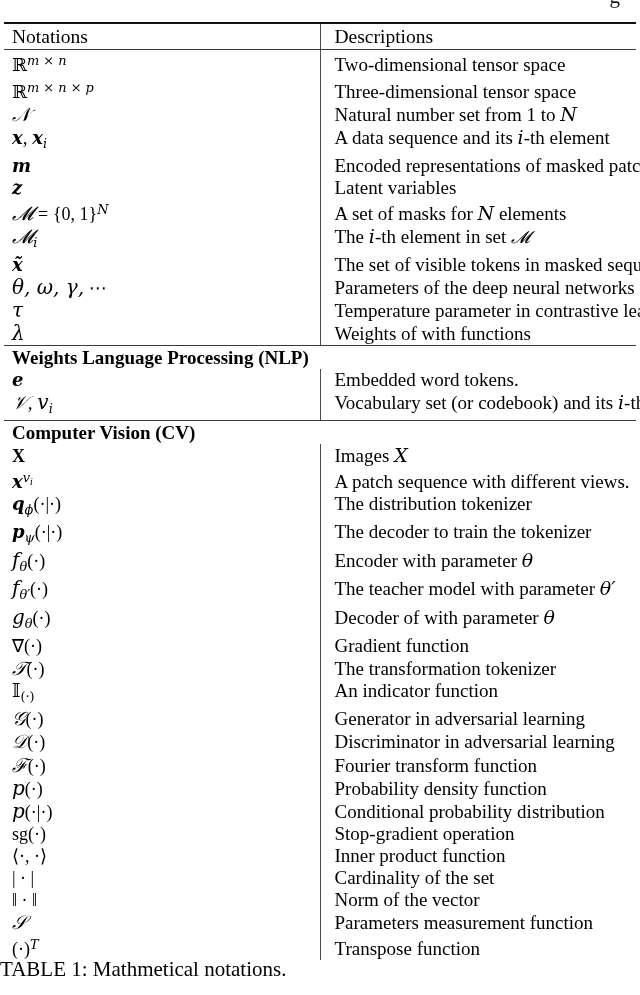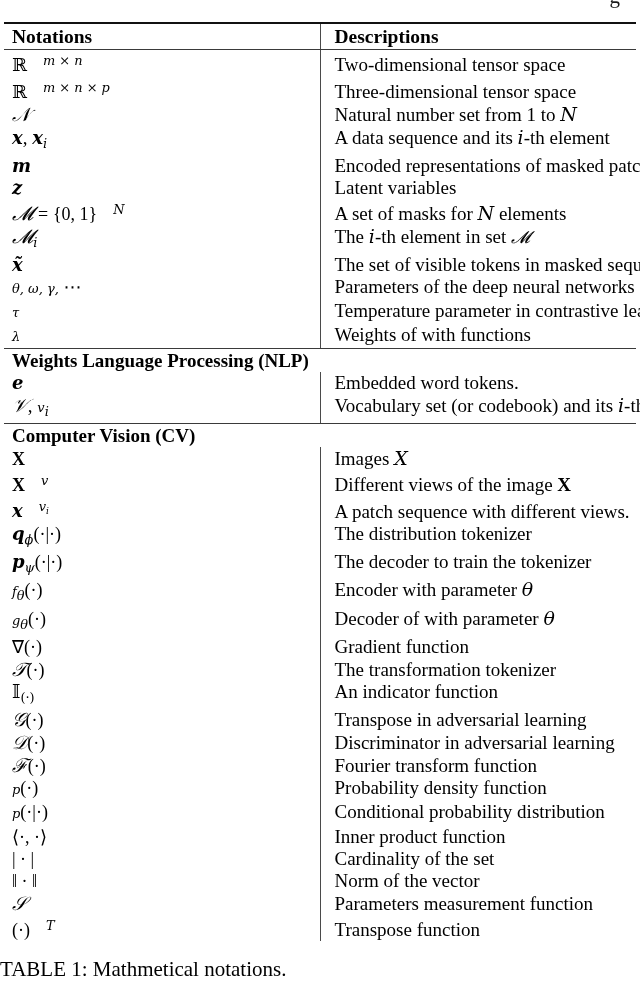--- a/index.html
+++ b/index.html
@@ -88,39 +88,39 @@
   tr.entry td {
     height: 22.05px;
     font-size: 19px;
     line-height: 22.05px;
     white-space: nowrap;
   }
 
   tr.head td {
     height: 25px;
     line-height: 25px;
-    font-weight: bold;
+    font-weight: normal;
     font-size: 19.5px;
     white-space: nowrap;
   }
 
   tr.section td {
     height: 23px;
     line-height: 23px;
     font-weight: bold;
     font-size: 19px;
     padding-left: 8px !important;
     white-space: nowrap;
   }
 
   
   .m {
     font-family: "DejaVu Serif", "Liberation Serif", serif;
     font-style: italic;
-    font-size: 13px;
+    font-size: 20px;
   }
   .mb {
     font-family: "DejaVu Serif", "Liberation Serif", serif;
     font-style: italic;
     font-weight: bold;
     font-size: 18px;
   }
   .mr {
     font-family: "Liberation Serif", serif;
     font-style: normal;
@@ -134,21 +134,21 @@
   .cal {
     font-family: "DejaVu Serif", serif;
     font-style: italic;
     font-size: 19px;
   }
   sub, sup {
     font-size: 0.68em;
     font-style: italic;
     font-family: "DejaVu Serif", serif;
   }
-  sup { vertical-align: 0.5em; margin-left: 16px; }
+  sup { vertical-align: 0.5em; }
   sub { vertical-align: -0.28em; }
 
   .desc { font-size: 19px; }
   .desc .mi {
     font-family: "DejaVu Serif", "Liberation Serif", serif;
     font-style: italic;
   }
   .desc .mbb {
     font-family: "DejaVu Serif", "Liberation Serif", serif;
     font-style: italic;
@@ -263,74 +263,78 @@
             </td>
           </tr>
           <tr class="section">
             <td colspan="2">Computer Vision (CV)</td>
           </tr>
           <tr class="entry">
             <td class="col-notation"><span class="mr" style="font-weight:bold">X</span></td>
             <td class="col-desc vrule desc">Images <span class="mi">X</span></td>
           </tr>
           <tr class="entry">
-            <td class="col-notation"><span class="mr" style="font-weight:bold">X</span><sup>v</sup></td>
-            <td class="col-desc vrule desc">Different views of the image <span class="up" style="font-weight:bold">X</span></td>
-          </tr>
-          <tr class="entry">
             <td class="col-notation"><span class="mb">x</span><sup>v<sub style="font-size:0.7em">i</sub></sup></td>
             <td class="col-desc vrule desc">A patch sequence with different views.</td>
           </tr>
           <tr class="entry">
             <td class="col-notation"><span class="mb">q</span><sub>ϕ</sub><span class="mr">(·|·)</span></td>
             <td class="col-desc vrule desc">The distribution tokenizer</td>
           </tr>
           <tr class="entry">
             <td class="col-notation"><span class="mb">p</span><sub>ψ</sub><span class="mr">(·|·)</span></td>
             <td class="col-desc vrule desc">The decoder to train the tokenizer</td>
           </tr>
           <tr class="entry">
             <td class="col-notation"><span class="m">f</span><sub>θ</sub><span class="mr">(·)</span></td>
             <td class="col-desc vrule desc">Encoder with parameter <span class="mi">θ</span></td>
           </tr>
           <tr class="entry">
+            <td class="col-notation"><span class="m">f</span><sub>θ′</sub><span class="mr">(·)</span></td>
+            <td class="col-desc vrule desc">The teacher model with parameter <span class="mi">θ′</span></td>
+          </tr>
+          <tr class="entry">
             <td class="col-notation"><span class="m">g</span><sub>θ</sub><span class="mr">(·)</span></td>
             <td class="col-desc vrule desc">Decoder of with parameter <span class="mi">θ</span></td>
           </tr>
           <tr class="entry">
             <td class="col-notation"><span class="mr">∇(·)</span></td>
             <td class="col-desc vrule desc">Gradient function</td>
           </tr>
           <tr class="entry">
             <td class="col-notation"><span class="cal">𝒯</span><span class="mr">(·)</span></td>
             <td class="col-desc vrule desc">The transformation tokenizer</td>
           </tr>
           <tr class="entry">
             <td class="col-notation"><span class="bb">𝕀</span><sub style="font-style:normal">(·)</sub></td>
             <td class="col-desc vrule desc">An indicator function</td>
           </tr>
           <tr class="entry">
             <td class="col-notation"><span class="cal">𝒢</span><span class="mr">(·)</span></td>
-            <td class="col-desc vrule desc">Transpose in adversarial learning</td>
+            <td class="col-desc vrule desc">Generator in adversarial learning</td>
           </tr>
           <tr class="entry">
             <td class="col-notation"><span class="cal">𝒟</span><span class="mr">(·)</span></td>
             <td class="col-desc vrule desc">Discriminator in adversarial learning</td>
           </tr>
           <tr class="entry">
             <td class="col-notation"><span class="cal">ℱ</span><span class="mr">(·)</span></td>
             <td class="col-desc vrule desc">Fourier transform function</td>
           </tr>
           <tr class="entry">
             <td class="col-notation"><span class="m">p</span><span class="mr">(·)</span></td>
             <td class="col-desc vrule desc">Probability density function</td>
           </tr>
           <tr class="entry">
             <td class="col-notation"><span class="m">p</span><span class="mr">(·|·)</span></td>
             <td class="col-desc vrule desc">Conditional probability distribution</td>
+          </tr>
+          <tr class="entry">
+            <td class="col-notation"><span class="mr">sg(·)</span></td>
+            <td class="col-desc vrule desc">Stop-gradient operation</td>
           </tr>
           <tr class="entry">
             <td class="col-notation"><span class="mr">⟨·, ·⟩</span></td>
             <td class="col-desc vrule desc">Inner product function</td>
           </tr>
           <tr class="entry">
             <td class="col-notation"><span class="mr">| · |</span></td>
             <td class="col-desc vrule desc">Cardinality of the set</td>
           </tr>
           <tr class="entry">

